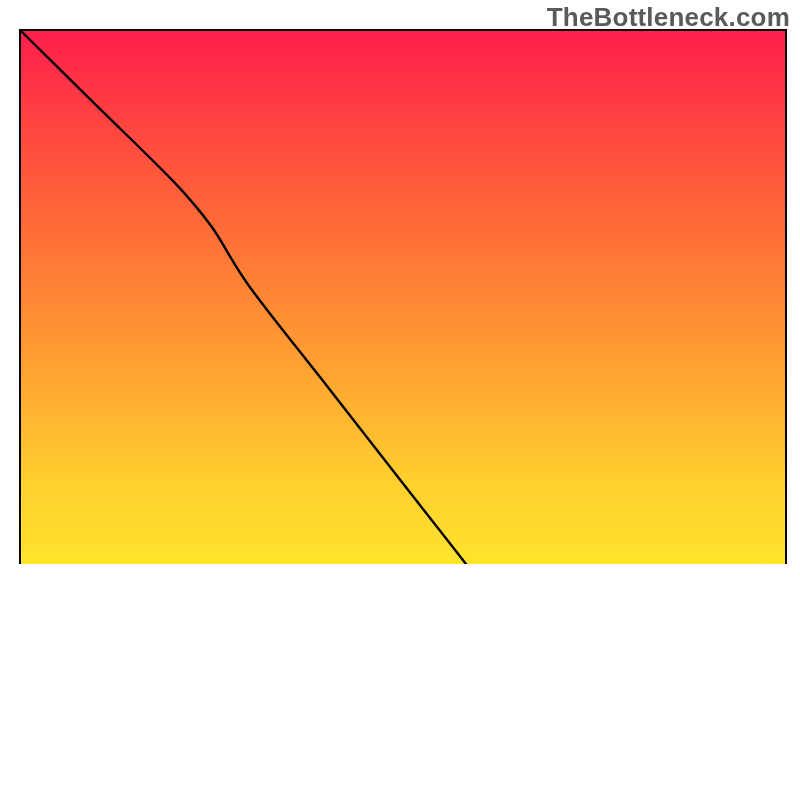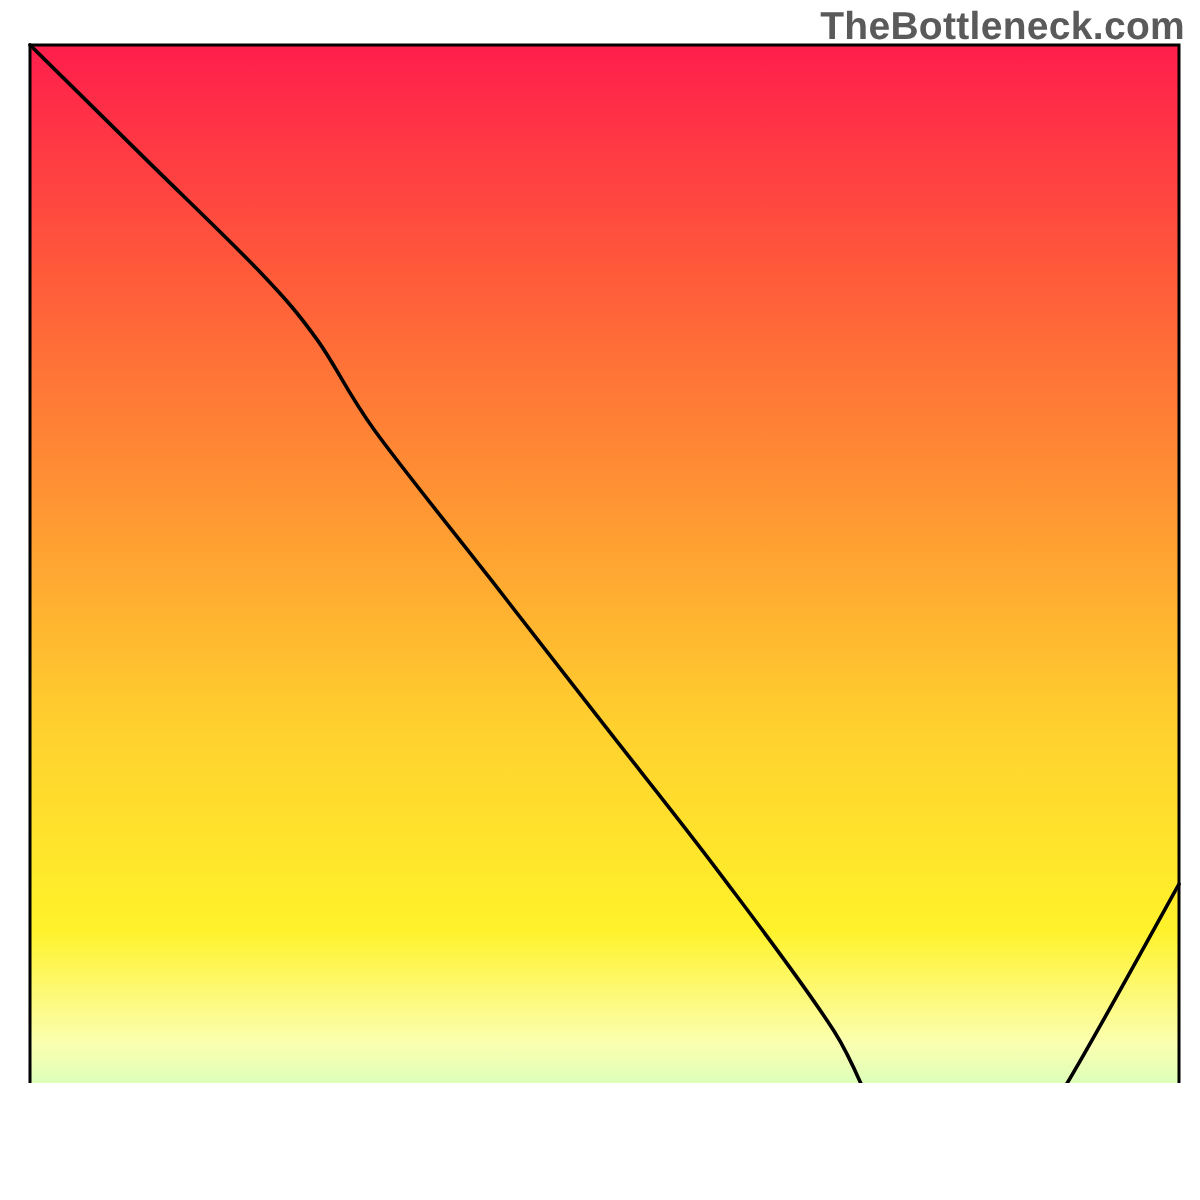--- a/index.html
+++ b/index.html
@@ -6,21 +6,21 @@
     margin: 0;
     padding: 0;
     width: 800px;
     height: 800px;
     background: #ffffff;
     font-family: Arial, Helvetica, sans-serif;
   }
   .stage {
     position: relative;
     width: 800px;
-    height: 722px;
+    height: 564px;
     overflow: hidden;
   }
   .watermark {
     position: absolute;
     top: 2px;
     right: 10px;
     font-size: 26px;
     font-weight: 600;
     color: #5a5a5a;
     letter-spacing: 0.2px;

